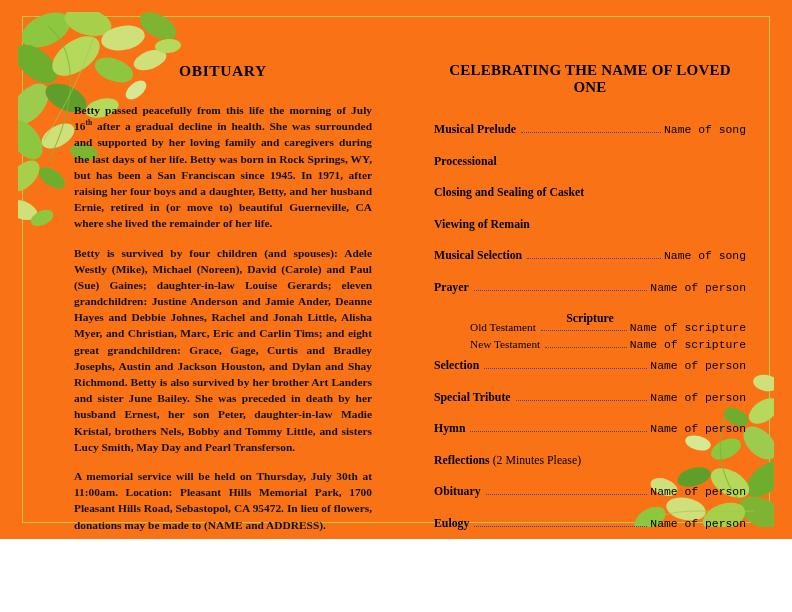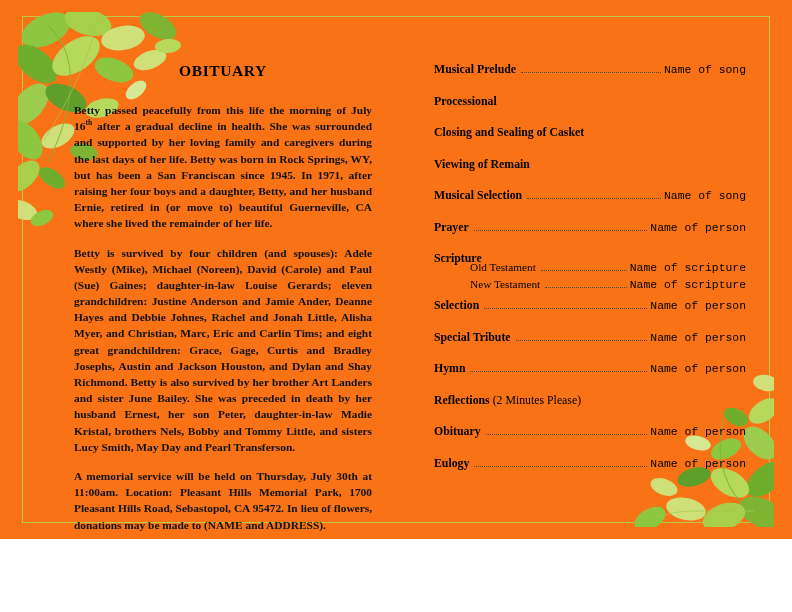--- a/index.html
+++ b/index.html
@@ -112,21 +112,21 @@
 
   .sub-row {
     display: flex;
     align-items: baseline;
     margin-bottom: 3px;
     font-size: 11.2px;
     padding-left: 36px;
   }
   .sub-label { white-space: nowrap; font-size: 11.3px; }
   .sub-block { margin-top: -10px; margin-bottom: 7px; }
-  .prog-row.tight { margin-bottom: 5px; }
+  .prog-row.tight { margin-bottom: 5px; justify-content: center; }
 </style>
 </head>
 <body>
 
 <div class="page">
 
   <div class="border-frame"></div>
 
   <div class="leaves leaves-tl">
     <svg width="190" height="230" viewBox="0 0 190 230">
@@ -185,20 +185,21 @@
     <div class="col-left">
       <h1 class="section-title">OBITUARY</h1>
       <p class="obit">
         <span>Betty passed peacefully from this life the morning of July 16<sup>th</sup> after a gradual decline in health.  She was surrounded and supported by her loving family and caregivers during the last days of her life.  Betty was born in Rock Springs, WY, but has been a San Franciscan since 1945.  In 1971, after raising her four boys and a daughter, Betty, and her husband Ernie, retired in (or move to) beautiful Guerneville, CA where she lived the remainder of her life.</span>
       </p>
       <p class="obit">Betty is survived by four children (and spouses): Adele Westly (Mike), Michael (Noreen), David (Carole) and Paul (Sue) Gaines; daughter-in-law Louise Gerards;  eleven grandchildren: Justine Anderson and Jamie Ander, Deanne Hayes and Debbie Johnes, Rachel and Jonah Little, Alisha Myer, and Christian, Marc, Eric and Carlin Tims;  and eight great grandchildren: Grace, Gage, Curtis and Bradley Josephs, Austin and Jackson Houston, and Dylan and Shay Richmond.  Betty is also survived by her brother Art Landers and sister June Bailey.  She was preceded in death by her husband Ernest, her son Peter, daughter-in-law Madie Kristal, brothers Nels, Bobby and Tommy Little, and sisters Lucy Smith, May Day and Pearl Transferson.</p>
       <p class="obit">A memorial service will be held on Thursday, July 30th at 11:00am.  Location:  Pleasant Hills Memorial Park, 1700 Pleasant Hills Road, Sebastopol, CA 95472.  In lieu of flowers, donations may be made to (NAME and ADDRESS).</p>
     </div>
 
     <div class="col-right">
+      <h1 class="section-title right">CELEBRATING THE NAME OF LOVED ONE</h1>
 
       <div class="prog-row">
         <span class="prog-label">Musical Prelude</span>
         <span class="prog-dots"></span>
         <span class="prog-value">Name of song</span>
       </div>
 
       <div class="prog-row no-value">
         <span class="prog-label">Processional</span>
       </div>

